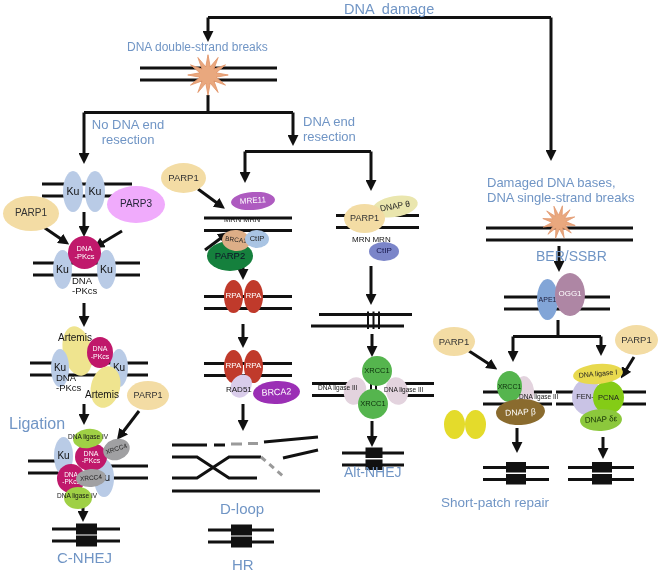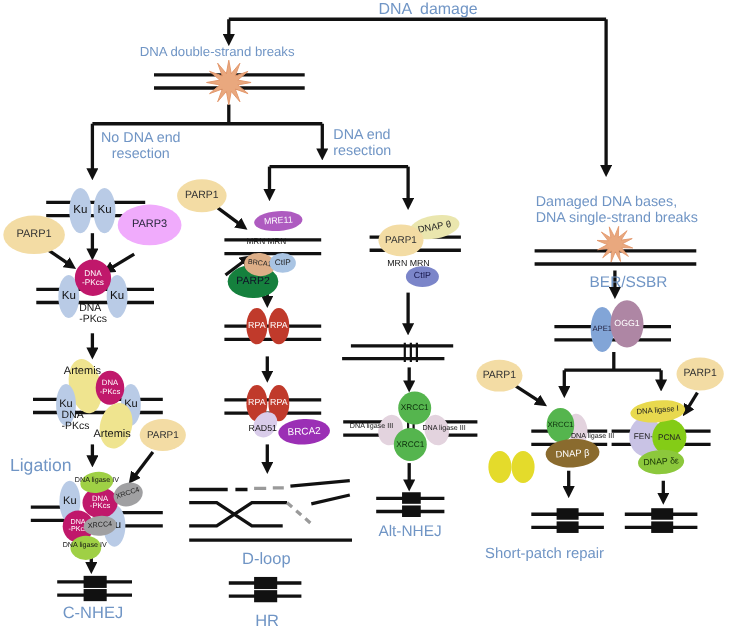--- a/index.html
+++ b/index.html
@@ -118,21 +118,21 @@
 resection</div>
 <div class="lbl" style="left:303px;top:115px;font-size:13px;">DNA end
 resection</div>
 <div class="lbl" style="left:487px;top:176px;font-size:13px;">Damaged DNA bases,
 DNA single-strand breaks</div>
 <div class="lbl" style="left:536px;top:248px;font-size:14px;">BER/SSBR</div>
 <div class="lbl" style="left:9px;top:415px;font-size:16px;">Ligation</div>
 <div class="lbl" style="left:57px;top:549px;font-size:15px;">C-NHEJ</div>
 <div class="lbl" style="left:220px;top:500px;font-size:15px;">D-loop</div>
 <div class="lbl" style="left:232px;top:556px;font-size:15px;">HR</div>
-<div class="lbl" style="left:344px;top:474px;font-size:14px;">Alt-NHEJ</div>
+<div class="lbl" style="left:344px;top:464px;font-size:14px;">Alt-NHEJ</div>
 <div class="lbl" style="left:441px;top:495px;font-size:13.5px;">Short-patch repair</div>
 
 <div class="ov" style="left:3px;top:196px;width:56px;height:35px;background:#F3DCA4;font-size:10px;color:#333;">PARP1</div>
 <div class="ov" style="left:63px;top:171px;width:20px;height:41px;background:#B9CBE6;font-size:10.5px;color:#111;">Ku</div>
 <div class="ov" style="left:85px;top:171px;width:20px;height:41px;background:#B9CBE6;font-size:10.5px;color:#111;">Ku</div>
 <div class="ov" style="left:107px;top:186px;width:58px;height:37px;background:#f0abfc;font-size:10px;color:#26263a;">PARP3</div>
 
 <div class="ov" style="left:53px;top:250px;width:19px;height:39px;background:#B9CBE6;font-size:10.5px;color:#111;">Ku</div>
 <div class="ov" style="left:97px;top:250px;width:19px;height:39px;background:#B9CBE6;font-size:10.5px;color:#111;">Ku</div>
 <div class="ov" style="left:68px;top:236px;width:33px;height:33px;background:#C0186B;font-size:7.5px;color:#fff;z-index:3;">DNA

